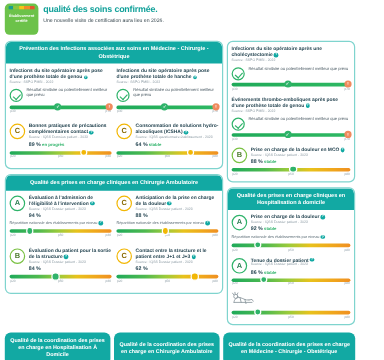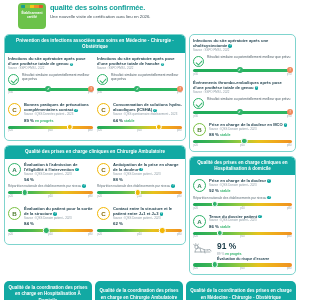--- a/index.html
+++ b/index.html
@@ -17,21 +17,21 @@
     width: 300px;
     height: 300px;
     background: #ffffff;
   }
 
   
   .header {
     display: flex;
     align-items: flex-start;
     gap: 4px;
-    padding: 3px 5px 2px 18px;
+    padding: 3px 5px 2px 4px;
     height: 34px;
   }
   .logo-badge {
     width: 28px;
     height: 26px;
     border-radius: 4px;
     background: #6cc24a;
     position: relative;
     flex: 0 0 auto;
     overflow: hidden;
@@ -678,28 +678,20 @@
                   <g fill="none" stroke="#5d6e77" stroke-width="1.4" stroke-linecap="round">
                     <path d="M4 20 C4 14 9 11 14 12 C19 13 23 17 29 16"></path>
                     <circle cx="7" cy="10" r="3.4"></circle>
                     <path d="M3.5 7.2 L1.5 4.5 M6 6.4 L5.5 3.2 M9 7 L10.5 4.2"></path>
                     <path d="M29 16 L34 15 L36 18"></path>
                     <path d="M14 12 L16 20 M22 15 L24 22"></path>
                     <path d="M4 20 L34 20"></path>
                   </g>
                 </svg>
               </div>
-              <div class="pct-meta">
-                <div class="pct-big">91 %</div>
-                <div class="pct-sub">
-                  <span>89 %</span>
-                  <span class="evo">en progrès</span>
-                </div>
-                <div class="pct-label">Évaluation du risque d'escarre</div>
-              </div>
             </div>
             <div class="bar-wrap">
               <div class="bar">
                 <div class="marker" style="left:22%"></div>
               </div>
               <div class="ticks">
                 <span>p20</span>
                 <span>p50</span>
                 <span>p80</span>
               </div>

